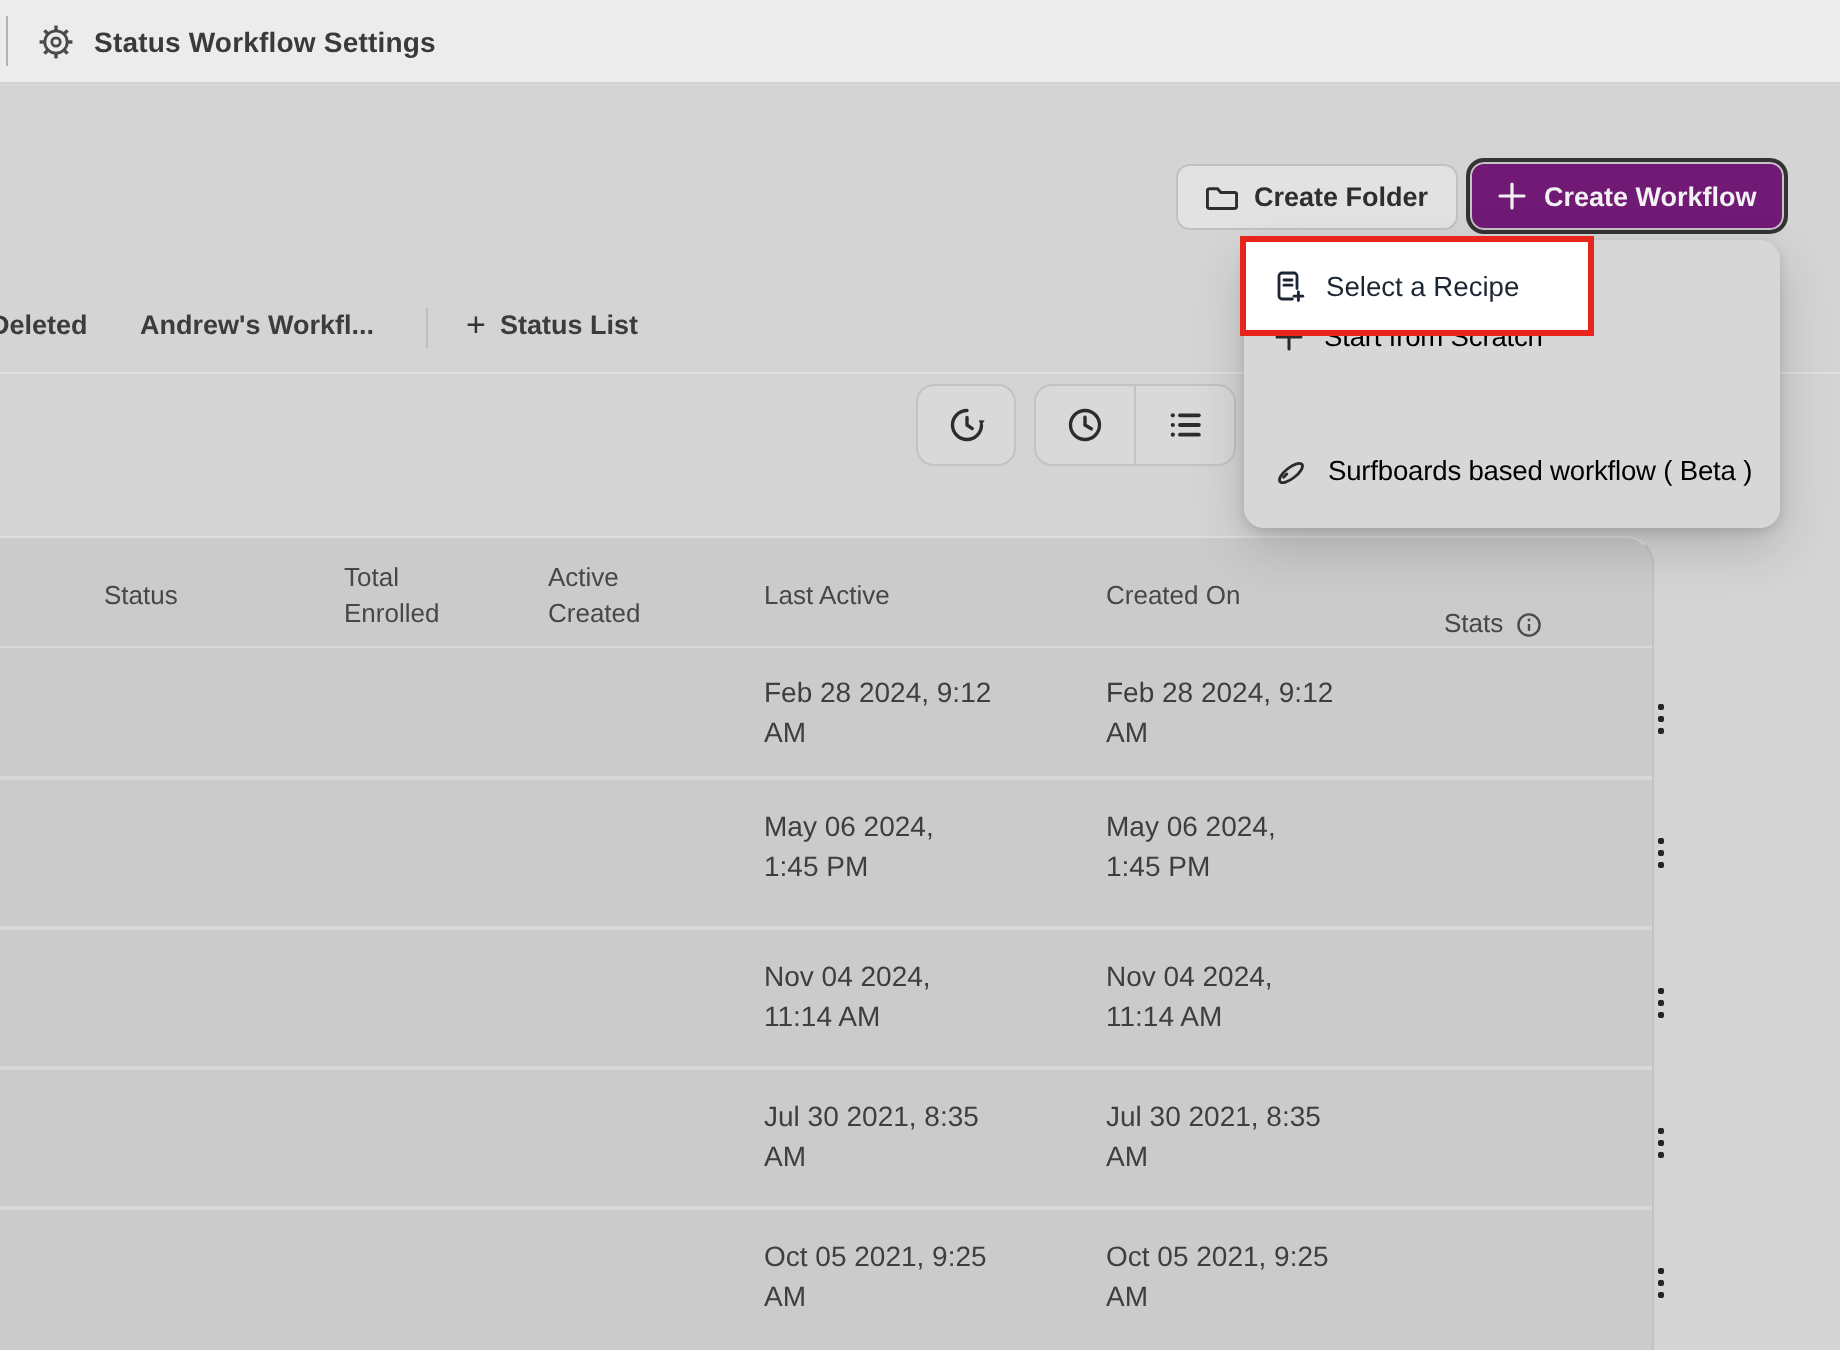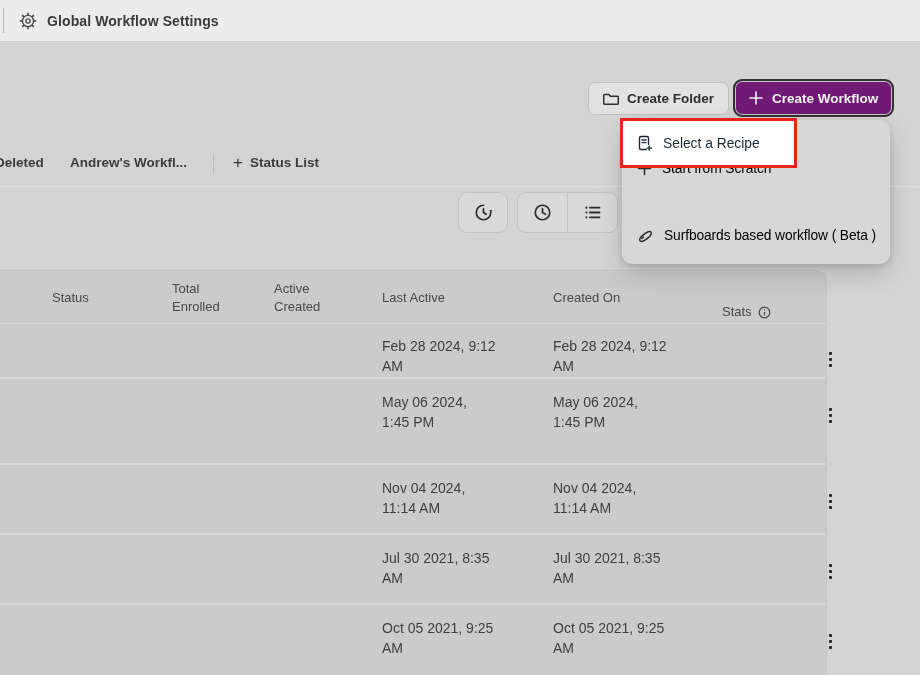--- a/index.html
+++ b/index.html
@@ -110,21 +110,21 @@
           <line x1="9" y1="14.8" x2="9" y2="17.2"></line>
         <line x1="0.8" y1="9" x2="3.2" y2="9"></line>
           <line x1="14.8" y1="9" x2="17.2" y2="9"></line>
         <line x1="3.2" y1="3.2" x2="4.9" y2="4.9"></line>
           <line x1="13.1" y1="13.1" x2="14.8" y2="14.8"></line>
         <line x1="3.2" y1="14.8" x2="4.9" y2="13.1"></line>
           <line x1="13.1" y1="4.9" x2="14.8" y2="3.2"></line>
       </g>
     </svg>
   </span>
-  <span class="topbar-title">Global Workflow Settings</span>
+  <span class="topbar-title">Status Workflow Settings</span>
 </div>
 
 <div class="content"></div>
 
 <button class="btn-folder">
   <span>
     <svg width="16" height="15" viewBox="0 0 16 15" fill="none" stroke="#2e2e2e" stroke-width="1.5" stroke-linejoin="round">
       <path d="M1.7 3.4 h4.1 l1.6 1.8 h6.9 a1 1 0 0 1 1 1 v6 a1 1 0 0 1 -1 1 h-12.6 a1 1 0 0 1 -1 -1 v-7.8 a1 1 0 0 1 1 -1 z"></path>
     </svg>
   </span>
@@ -207,21 +207,21 @@
     <div class="cell cell-lu">Feb 28 2024, 9:12
 AM</div>
     <div class="cell cell-co">Feb 28 2024, 9:12
 AM</div>
     <div class="kebab">
         <i></i>
         <i></i>
         <i></i>
       </div>
   </div>
-  <div class="trow sep" style="top:108px;text-decoration:underline;">
+  <div class="trow sep" style="top:119px;text-decoration:underline;">
     <div class="cell cell-lu">May 06 2024,
 1:45 PM</div>
     <div class="cell cell-co">May 06 2024,
 1:45 PM</div>
     <div class="kebab">
         <i></i>
         <i></i>
         <i></i>
       </div>
   </div>

